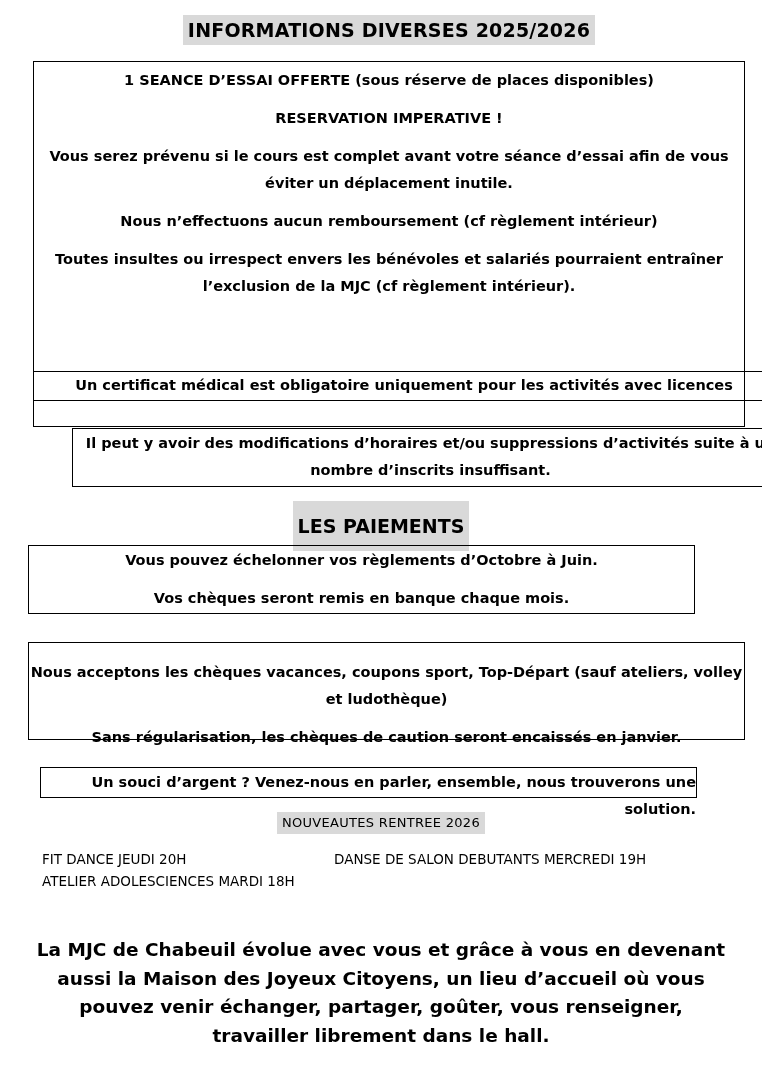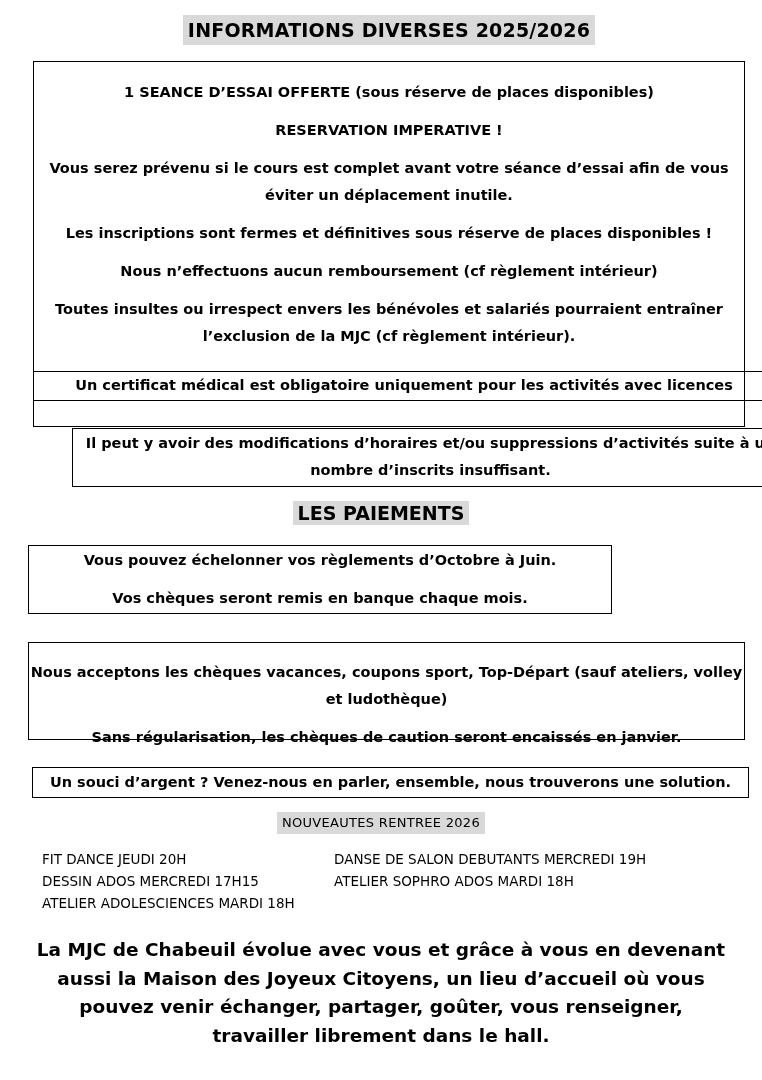--- a/index.html
+++ b/index.html
@@ -3,51 +3,50 @@
 <meta charset="utf-8">
 <style>
   html, body { margin: 0; padding: 0; background: #ffffff; }
   body { width: 762px; height: 1080px; position: relative; overflow: hidden;
          font-family: "DejaVu Sans", sans-serif; color: #000; }
   .heading { position: absolute; left: 0; width: 762px; text-align: center; }
   .heading span { background: #d9d9d9; display: inline-block; font-weight: bold; }
   .h1 { top: 15px; padding-left: 8px; }
   .h1 span { font-size: 19px; padding: 3px 5px; line-height: 24px; letter-spacing: 0.2px; }
   .h2 { top: 501px; }
-  .h2 span { font-size: 19px; padding: 0 5px; line-height: 24px; }
+  .h2 span { font-size: 19px; padding: 13px 5px; line-height: 24px; }
   .h3 { top: 812px; }
   .h3 span { font-size: 13px; font-weight: normal; padding: 2px 5px; line-height: 18px; letter-spacing: 0.3px; }
   .box { position: absolute; border: 1.5px solid #000; box-sizing: border-box; text-align: center; }
   .box p { margin: 0; font-size: 14.5px; line-height: 27px; }
   .box p + p { margin-top: 11px; }
-  .b1 { left: 33px; top: 61px; width: 712px; height: 366px; padding-top: 17px; }
+  .b1 { left: 33px; top: 61px; width: 712px; height: 366px; padding-top: 5px; }
   .b2 { left: 33px; top: 371px; width: 742px; height: 30px; padding-top: 0px; }
   .b3 { left: 28px; top: 428px; width: 717px; height: 59px; padding-top: 1px; margin-left: 44px; }
-  .b4 { left: 28px; top: 545px; width: 584px; height: 69px; padding-top: 1px; }
+  .b4 { left: 28px; top: 545px; width: 667px; height: 69px; padding-top: 1px; }
   .b4 p + p { margin-top: 11px; }
   .b5 { left: 28px; top: 642px; width: 717px; height: 98px; padding-top: 16px; }
-  .b6 { left: 32px; top: 767px; width: 717px; height: 31px; padding-top: 1px; }
+  .b6 { left: 40px; top: 767px; width: 657px; height: 31px; padding-top: 1px; text-align: right; }
   .news { position: absolute; top: 848px; left: 42px; width: 690px; font-size: 13.5px; line-height: 22px; }
   .news .row { display: flex; }
   .news .c1 { width: 292px; }
   .closing { position: absolute; left: 30px; top: 936px; width: 702px; text-align: center;
              font-size: 18.5px; font-weight: bold; line-height: 28.5px; }
 </style>
 </head>
 <body>
 
 <div class="heading h1">
   <span>INFORMATIONS DIVERSES 2025/2026</span>
 </div>
 
 <div class="box b1">
   <p style="font-weight:bold">1 SEANCE D’ESSAI OFFERTE (sous réserve de places disponibles)</p>
   <p style="font-weight:bold">RESERVATION IMPERATIVE !</p>
   <p style="font-weight:bold">Vous serez prévenu si le cours est complet avant votre séance d’essai afin de vous éviter un déplacement inutile.</p>
-  <p style="font-weight:bold">Les inscriptions sont fermes et définitives sous réserve de places disponibles !</p>
   <p style="font-weight:bold">Nous n’effectuons aucun remboursement (cf règlement intérieur)</p>
   <p style="font-weight:bold">Toutes insultes ou irrespect envers les bénévoles et salariés pourraient entraîner l’exclusion de la MJC (cf règlement intérieur).</p>
 </div>
 
 <div class="box b2">
   <p style="font-weight:bold">Un certificat médical est obligatoire uniquement pour les activités avec licences</p>
 </div>
 
 <div class="box b3">
   <p style="font-weight:bold">Il peut y avoir des modifications d’horaires et/ou suppressions d’activités suite à un nombre d’inscrits insuffisant.</p>
@@ -74,21 +73,17 @@
 <div class="heading h3">
   <span>NOUVEAUTES RENTREE 2026</span>
 </div>
 
 <div class="news">
   <div class="row">
     <span class="c1">FIT DANCE JEUDI 20H</span>
     <span>DANSE DE SALON DEBUTANTS MERCREDI 19H</span>
   </div>
   <div class="row">
-    <span class="c1">DESSIN ADOS MERCREDI 17H15</span>
-    <span>ATELIER SOPHRO ADOS MARDI 18H</span>
-  </div>
-  <div class="row">
     <span>ATELIER ADOLESCIENCES MARDI 18H</span>
   </div>
 </div>
 
 <div class="closing">La MJC de Chabeuil évolue avec vous et grâce à vous en devenant aussi la Maison des Joyeux Citoyens, un lieu d’accueil où vous pouvez venir échanger, partager, goûter, vous renseigner, travailler librement dans le hall.</div>
 
 </body></html>

